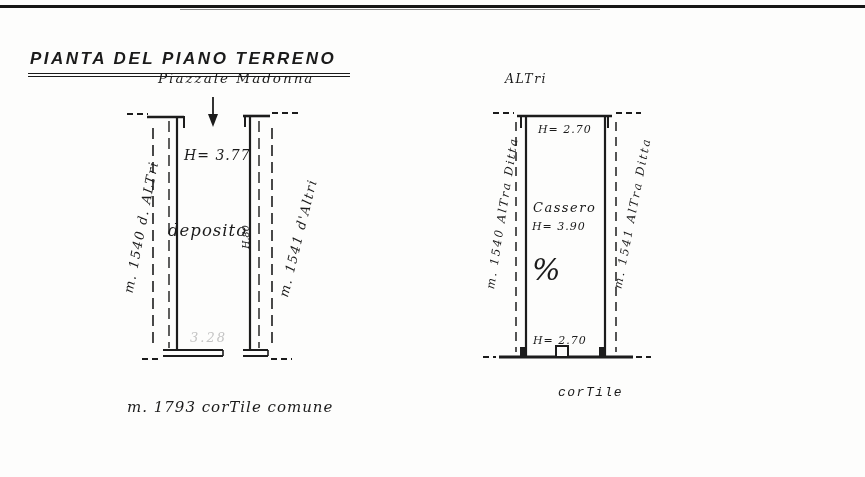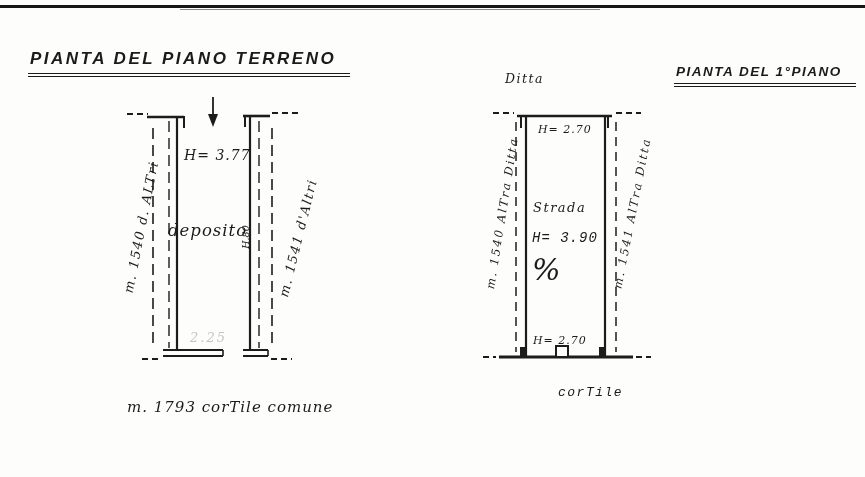--- a/index.html
+++ b/index.html
@@ -30,21 +30,20 @@
 </style>
 </head>
 <body>
 
 <div class="page">
 
   <div class="topline"></div>
   <div class="topline2"></div>
 
   <div class="hw title t-left">PIANTA DEL PIANO TERRENO</div>
-  <div class="hw title t-right">PIANTA DEL 1°PIANO</div>
 
   <svg width="865" height="477" viewBox="0 0 865 477">
     <g stroke="#1c1c1c" fill="none">
 
       <path d="M127,114 H148" stroke-width="1.8" stroke-dasharray="6,4"></path>
 
       <path d="M147,117 H184" stroke-width="2.6"></path>
       <path d="M184,116 V128" stroke-width="2"></path>
 
       <path d="M177,117 V350" stroke-width="2.2"></path>
@@ -94,42 +93,43 @@
       <path d="M483,357 H496" stroke-width="1.8" stroke-dasharray="6,4"></path>
       <path d="M636,357 H651" stroke-width="1.8" stroke-dasharray="6,4"></path>
     </g>
 
     <rect x="520" y="347" width="7" height="10" fill="#1c1c1c"></rect>
     <rect x="599" y="347" width="7" height="10" fill="#1c1c1c"></rect>
 
     <rect x="556" y="346" width="12" height="11" fill="#fdfdfc" stroke="#1c1c1c" stroke-width="2"></rect>
   </svg>
 
+  <div class="hw script" style="top:70px;left:158px;font-size:13.5px;letter-spacing:2px;">Piazzale Madonna</div>
 
   <div class="hw script" style="top:147px;left:184px;font-size:14px;letter-spacing:1px;">H= 3.77</div>
 
   <div class="hw script" style="top:221px;left:168px;font-size:16.5px;letter-spacing:1px;">deposito</div>
 
   <div class="hw script rot" style="top:237px;left:245px;font-size:9.5px;transform:translate(-50%,-50%) rotate(-90deg);">H.80</div>
 
   <div class="hw script rot" style="top:227px;left:141px;font-size:13px;letter-spacing:1.5px;transform:translate(-50%,-50%) rotate(-79deg);">m. 1540 d. ALTri</div>
 
   <div class="hw script rot" style="top:238px;left:298px;font-size:13px;letter-spacing:1.5px;transform:translate(-50%,-50%) rotate(-76deg);">m. 1541 d'Altri</div>
 
-  <div class="hw script faint" style="top:330px;left:190px;font-size:13px;letter-spacing:2px;">2.25</div>
+  <div class="hw script faint" style="top:330px;left:190px;font-size:13px;letter-spacing:2px;">3.28</div>
 
   <div class="hw script" style="top:398px;left:127px;font-size:15px;letter-spacing:1px;">m. 1793 corTile comune</div>
 
-  <div class="hw script" style="top:71px;left:505px;font-size:12.5px;letter-spacing:1.5px;">Ditta</div>
+  <div class="hw script" style="top:71px;left:505px;font-size:12.5px;letter-spacing:1.5px;">ALTri</div>
 
   <div class="hw script" style="top:123px;left:538px;font-size:11px;letter-spacing:1px;">H= 2.70</div>
 
-  <div class="hw script" style="top:200px;left:533px;font-size:13px;letter-spacing:1.5px;">Strada</div>
+  <div class="hw script" style="top:200px;left:533px;font-size:13px;letter-spacing:1.5px;">Cassero</div>
 
-  <div class="hw script" style="top:230px;left:532px;font-size:14px;letter-spacing:1px;font-family:Liberation Mono, monospace;">H= 3.90</div>
+  <div class="hw script" style="top:220px;left:532px;font-size:11px;letter-spacing:1px;">H= 3.90</div>
 
   <div class="hw script" style="top:252px;left:532px;font-size:30px;">%</div>
 
   <div class="hw script" style="top:334px;left:533px;font-size:11px;letter-spacing:1px;">H= 2.70</div>
 
   <div class="hw script rot" style="top:213px;left:502px;font-size:11.5px;letter-spacing:2px;transform:translate(-50%,-50%) rotate(-81deg);">m. 1540 AlTra Ditta</div>
 
   <div class="hw script rot" style="top:213px;left:632px;font-size:11.5px;letter-spacing:2px;transform:translate(-50%,-50%) rotate(-79deg);">m. 1541 AlTra Ditta</div>
 
   <div class="hw script" style="top:385px;left:558px;font-size:13px;letter-spacing:1.5px;font-family:Liberation Mono, monospace;">corTile</div>

